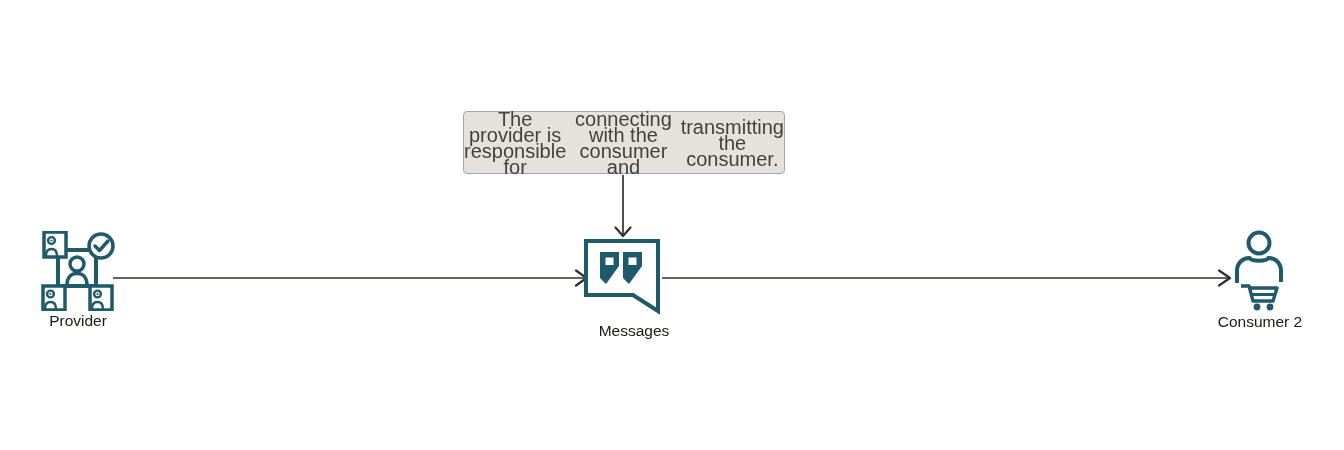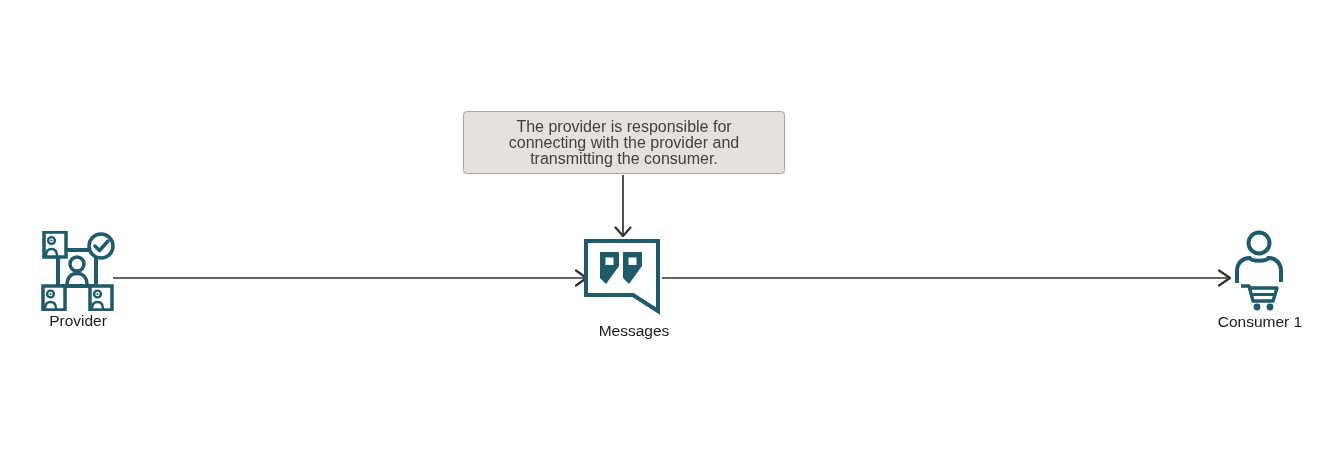--- a/index.html
+++ b/index.html
@@ -44,27 +44,27 @@
     position:absolute;
     left:463px;
     top:111px;
     width:322px;
     height:63px;
     box-sizing:border-box;
     background:var(--callout-bg);
     border:1px solid var(--callout-border);
     border-radius:4px;
     display:flex;
-    flex-direction:column;
+    flex-direction:row;
     align-items:center;
     justify-content:center;
     color:var(--callout-text);
-    font-size:16px;
+    font-size:20px;
     line-height:16px;
-    text-align:left;
+    text-align:center;
   }
   .node{position:absolute;}
   .node-icon{position:absolute;left:0;top:0;}
   .node-label{
     position:absolute;
     white-space:nowrap;
     transform:translateX(-50%);
     color:var(--label-color);
     font-size:15.5px;
   }
@@ -91,21 +91,21 @@
     </g>
 
     <g>
       <line class="conn" x1="623" y1="175" x2="623" y2="234"></line>
       <polyline class="conn-head" points="615.5,227.5 623,236 630.5,227.5"></polyline>
     </g>
   </svg>
 
   <div class="callout">
     <div>The provider is responsible for</div>
-    <div>connecting with the provider and</div>
+    <div>connecting with the consumer and</div>
     <div>transmitting the consumer.</div>
   </div>
 
   <div class="node" style="left:41px;top:231px;width:74px;height:100px;">
     <svg class="node-icon" width="74" height="80" viewBox="0 0 74 80" xmlns="http://www.w3.org/2000/svg">
 
       <g>
         <rect class="ic-wf" x="17" y="19" width="38" height="36" stroke-width="4"></rect>
         <circle class="ic" cx="36" cy="33" r="7" stroke-width="3.5"></circle>
         <path class="ic" stroke-width="3.5" d="M26,55 v-1 c0,-8 4.5,-11.5 10,-11.5 c5.5,0 10,3.5 10,11.5 v1"></path>
@@ -159,16 +159,16 @@
 
       <path class="ic" stroke-width="4" d="M5,53 V41 c0,-8 5.5,-13 12.5,-13 c2,3.5 17,3.5 19,0 c7,0 12.5,5 12.5,13 v11"></path>
 
       <g>
         <path class="ic" stroke-width="3.4" stroke-linejoin="round" d="M9,56 h8 l4,15 h20 l4,-13 h-27"></path>
         <line class="ic" stroke-width="3" x1="20" y1="64.5" x2="43" y2="64.5"></line>
         <circle class="ic-fill" cx="25" cy="77" r="3.4"></circle>
         <circle class="ic-fill" cx="38" cy="77" r="3.4"></circle>
       </g>
     </svg>
-    <div class="node-label" style="left:28px;top:83px;">Consumer 1</div>
+    <div class="node-label" style="left:28px;top:83px;">Consumer 2</div>
   </div>
 
 </div>
 
 </body></html>

